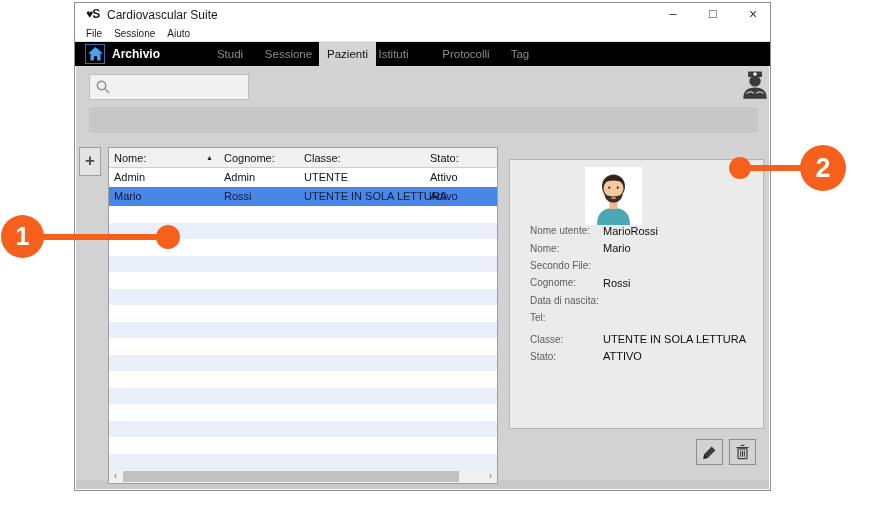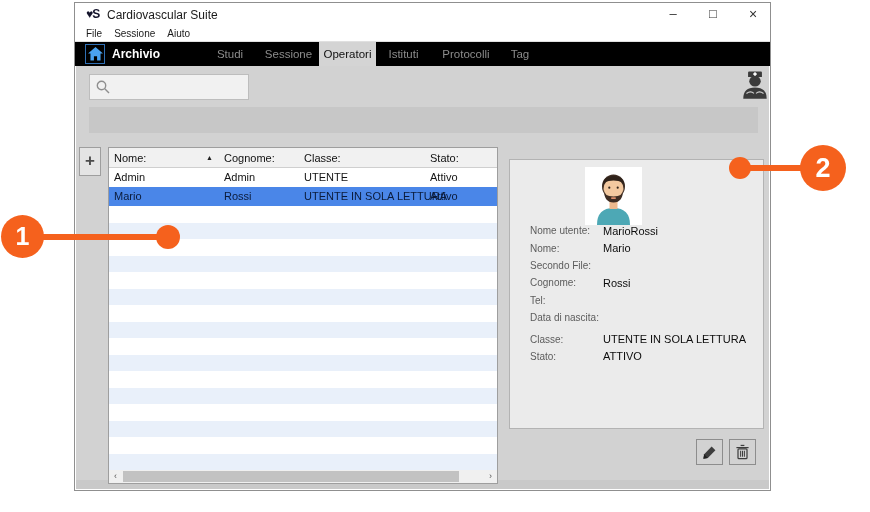--- a/index.html
+++ b/index.html
@@ -110,22 +110,22 @@
     <div class="navbar">
       <div class="home-btn">
         <svg width="15" height="14" viewBox="0 0 16 15">
           <path d="M8 0 L16 7 H13.4 V14.5 H9.7 V10 H6.3 V14.5 H2.6 V7 H0 Z" fill="#4aa2f0"></path>
         </svg>
       </div>
       <span class="home-label">Archivio</span>
       <div>
           <div class="tab" style="left: 127px; width: 56px;">Studi</div>
           <div class="tab" style="left: 185px; width: 57px;">Sessione</div>
-          <div class="tab active" style="left: 244px; width: 57px;">Operatori</div>
-          <div class="tab" style="left: 305px; width: 47px;">Istituti</div>
+          <div class="tab active" style="left: 244px; width: 57px;">Pazienti</div>
+          <div class="tab" style="left: 295px; width: 47px;">Istituti</div>
           <div class="tab" style="left: 358px; width: 66px;">Protocolli</div>
           <div class="tab" style="left: 428px; width: 34px;">Tag</div>
         </div>
     </div>
 
     <div class="content">
       <div class="bottom-strip"></div>
 
       <div class="searchbox">
         <svg width="14" height="14" viewBox="0 0 14 14">
@@ -222,25 +222,25 @@
             </div>
             <div class="frow">
               <span class="flabel">Secondo File:</span>
               <span class="fvalue"></span>
             </div>
             <div class="frow">
               <span class="flabel">Cognome:</span>
               <span class="fvalue">Rossi</span>
             </div>
             <div class="frow">
+              <span class="flabel">Data di nascita:</span>
+              <span class="fvalue"></span>
+            </div>
+            <div class="frow">
               <span class="flabel">Tel:</span>
-              <span class="fvalue"></span>
-            </div>
-            <div class="frow">
-              <span class="flabel">Data di nascita:</span>
               <span class="fvalue"></span>
             </div>
             <div class="frow gap-before">
               <span class="flabel">Classe:</span>
               <span class="fvalue">UTENTE IN SOLA LETTURA</span>
             </div>
             <div class="frow">
               <span class="flabel">Stato:</span>
               <span class="fvalue">ATTIVO</span>
             </div>

